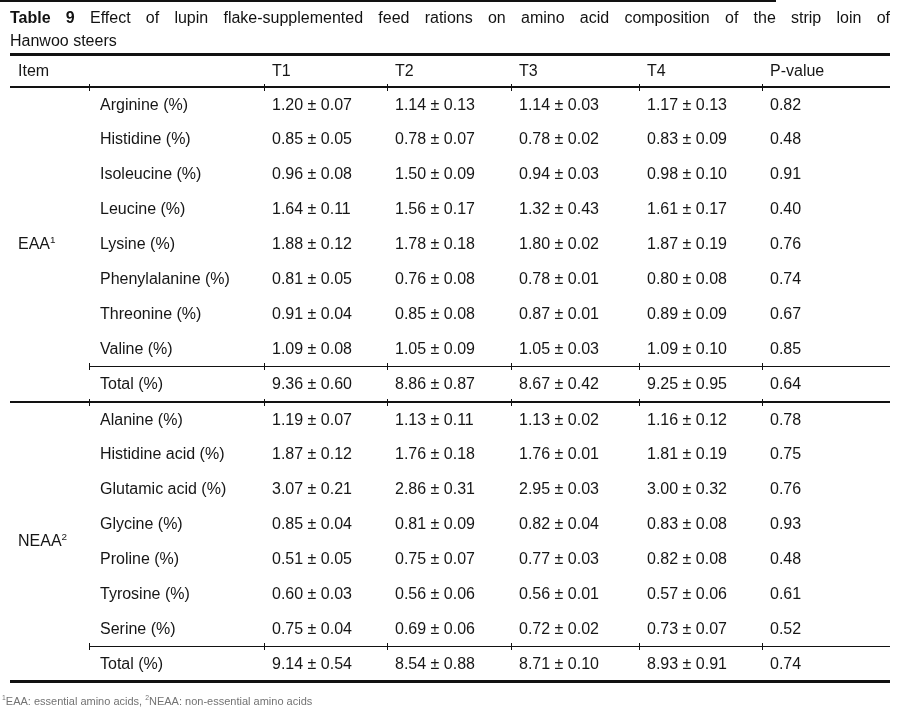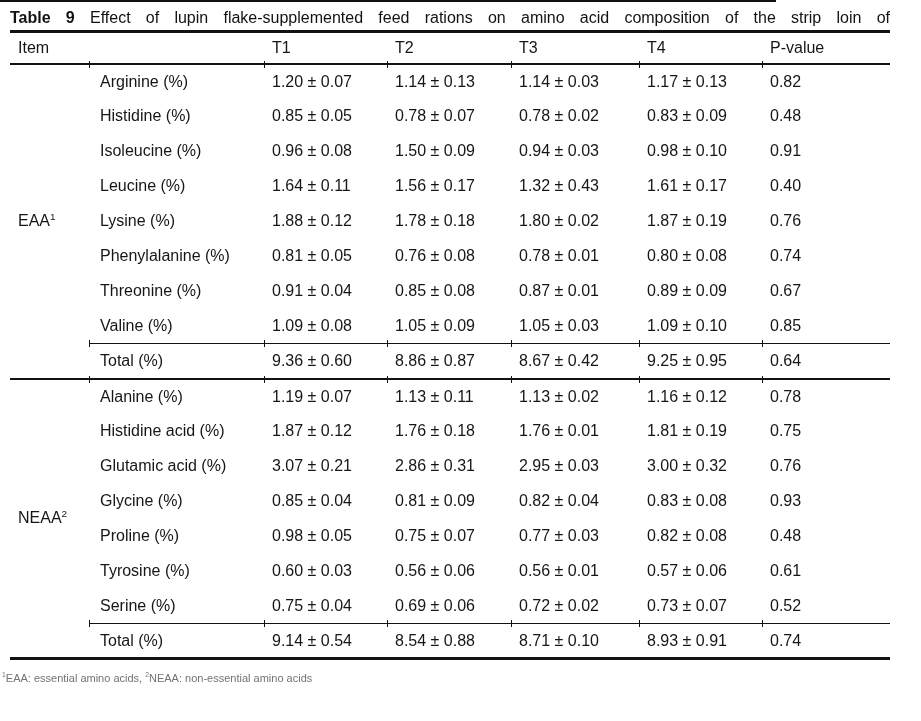--- a/index.html
+++ b/index.html
@@ -34,20 +34,21 @@
 <body>
 
 <div class="page">
   <div class="top-edge-line"></div>
 
   <div class="title">
     <div class="title-line1">
       <span class="title-bold">Table 9</span>
       <span>Effect of lupin flake-supplemented feed rations on amino acid composition of the strip loin of</span>
     </div>
+    <div class="title-line2">Hanwoo steers</div>
   </div>
 
   <table>
     <colgroup>
       <col style="width:80px">
         <col style="width:175px">
         <col style="width:123px">
         <col style="width:124px">
       <col style="width:128px">
         <col style="width:123px">
@@ -167,21 +168,21 @@
       <tr>
         <td class="name">Glycine (%)</td>
         <td class="val">0.85 ± 0.04</td>
         <td class="val">0.81 ± 0.09</td>
         <td class="val">0.82 ± 0.04</td>
         <td class="val">0.83 ± 0.08</td>
         <td class="val">0.93</td>
       </tr>
       <tr>
         <td class="name">Proline (%)</td>
-        <td class="val">0.98 ± 0.05</td>
+        <td class="val">0.51 ± 0.05</td>
         <td class="val">0.75 ± 0.07</td>
         <td class="val">0.77 ± 0.03</td>
         <td class="val">0.82 ± 0.08</td>
         <td class="val">0.48</td>
       </tr>
       <tr>
         <td class="name">Tyrosine (%)</td>
         <td class="val">0.60 ± 0.03</td>
         <td class="val">0.56 ± 0.06</td>
         <td class="val">0.56 ± 0.01</td>

